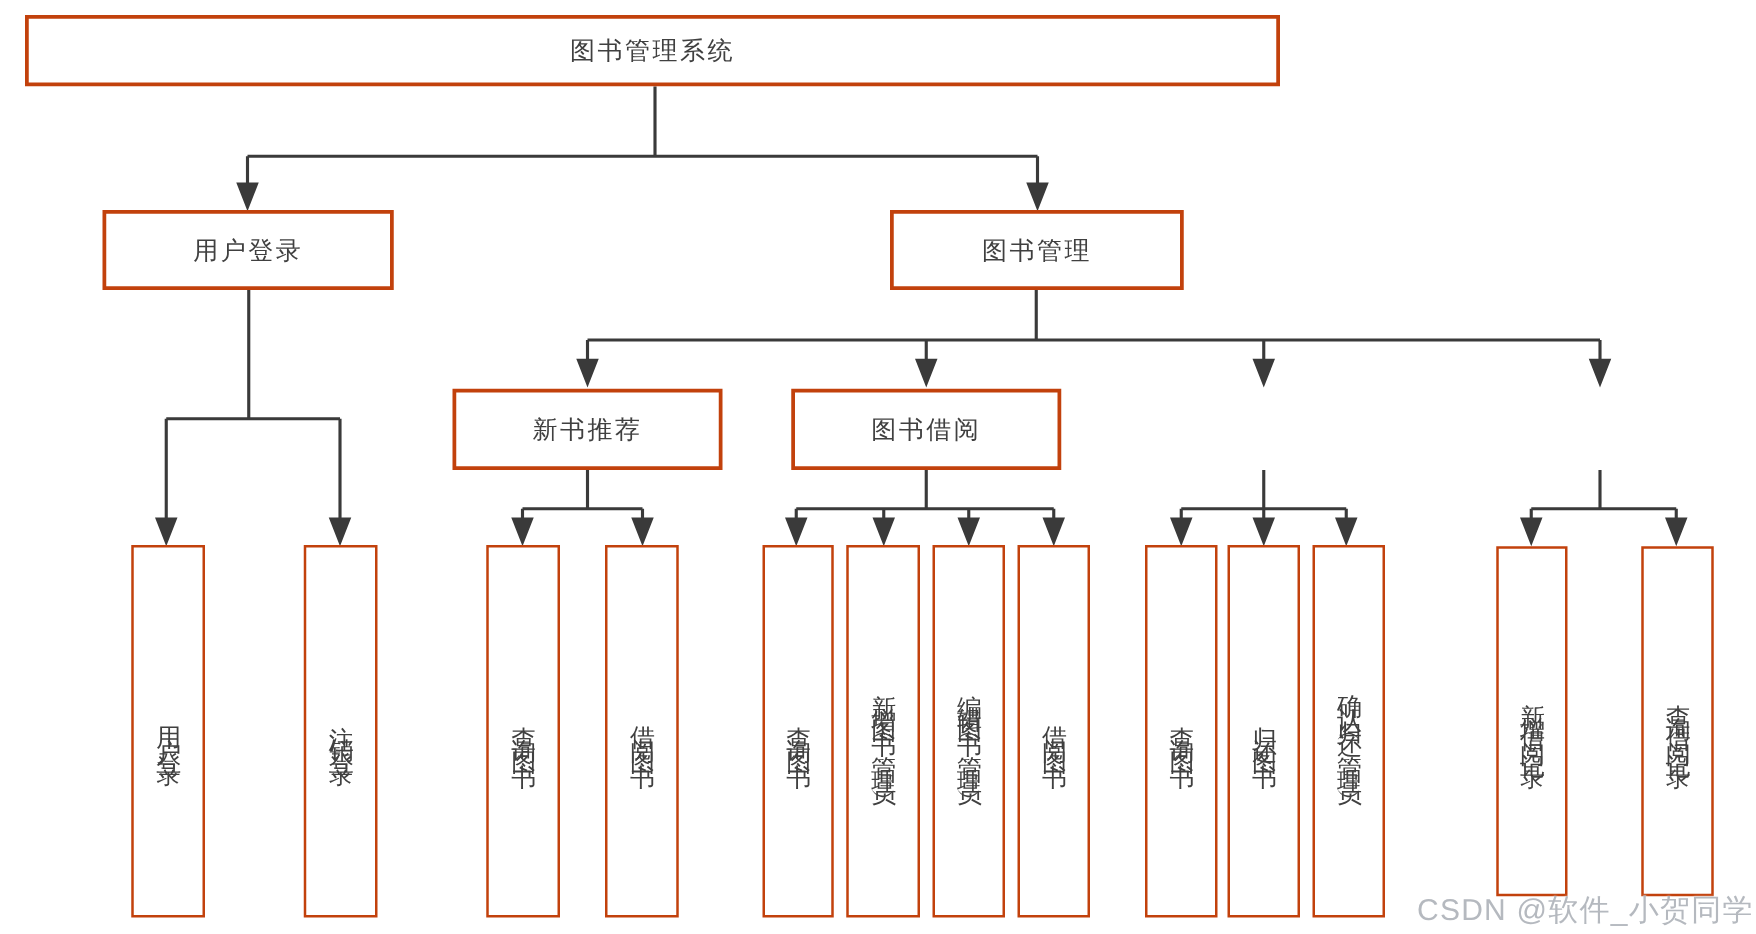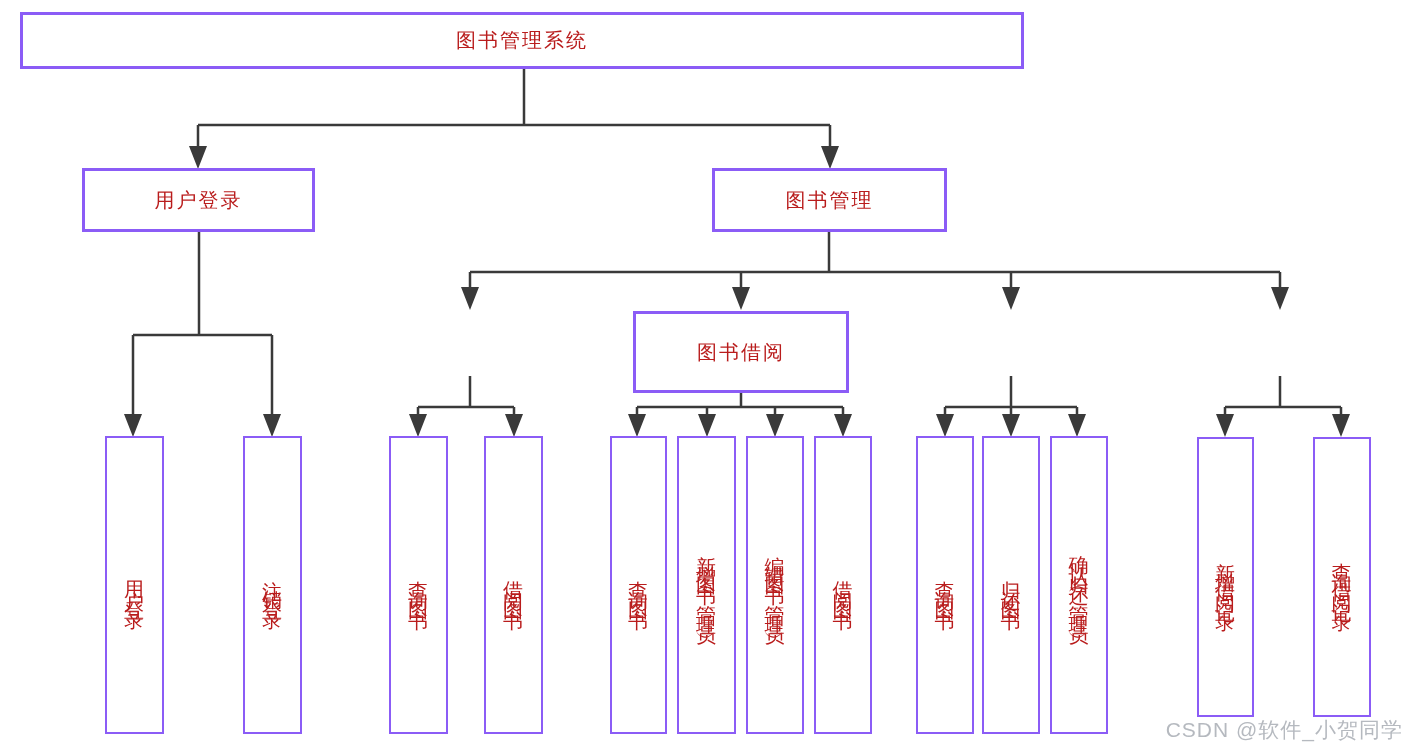--- a/index.html
+++ b/index.html
@@ -5,32 +5,32 @@
   html,body{margin:0;padding:0;background:#ffffff;}
   .canvas{
     position:relative;width:1405px;height:747px;background:#ffffff;
     font-family:"Liberation Sans",sans-serif;overflow:hidden;
   }
   .connectors{position:absolute;left:0;top:0;z-index:1;}
   .lines{fill:none;stroke:#3a3a3a;stroke-width:2.5;}
   .arrowheads{fill:#3a3a3a;stroke:none;}
   .box{
     position:absolute;z-index:2;box-sizing:border-box;background:#ffffff;
-    border:3px solid #8b5cf6;display:flex;align-items:center;justify-content:center;
-    color:#b91c1c;font-size:20px;letter-spacing:2px;white-space:nowrap;
+    border:3px solid #c2410c;display:flex;align-items:center;justify-content:center;
+    color:#404040;font-size:20px;letter-spacing:2px;white-space:nowrap;
   }
   .box.v{
     border-width:2px;
     writing-mode:vertical-rl;text-orientation:mixed;
     letter-spacing:10px;line-height:1;white-space:normal;
     font-size:20px;
   }
   .watermark{
     position:absolute;right:2px;bottom:3px;z-index:3;
-    font-size:21px;letter-spacing:1px;white-space:nowrap;
+    font-size:24px;letter-spacing:1px;white-space:nowrap;
     color:rgba(177,181,188,0.95);
     text-shadow:0 0 2px rgba(255,255,255,0.9);
   }
 </style>
 </head>
 <body>
 
 <div class="canvas">
 
   <svg class="connectors" width="1405" height="747" viewBox="0 0 1405 747">
@@ -53,21 +53,22 @@
       M936 414L954 414L945 437Z M1002 414L1020 414L1011 437Z
       M1068 414L1086 414L1077 437Z
       M1216 414L1234 414L1225 437Z M1332 414L1350 414L1341 437Z"></path>
   </svg>
 
   <div class="box h" style="left:20px;top:12px;width:1004px;height:57px">图书管理系统</div>
 
   <div class="box h" style="left:82px;top:168px;width:233px;height:64px">用户登录</div>
   <div class="box h" style="left:712px;top:168px;width:235px;height:64px">图书管理</div>
 
-  <div class="box h" style="left:633px;top:311px;width:216px;height:82px">图书借阅</div>
+  <div class="box h" style="left:362px;top:311px;width:216px;height:65px">新书推荐</div>
+  <div class="box h" style="left:633px;top:311px;width:216px;height:65px">图书借阅</div>
 
   <div class="box v" style="left:105px;top:436px;width:59px;height:298px">用户登录</div>
   <div class="box v" style="left:243px;top:436px;width:59px;height:298px">注销登录</div>
 
   <div class="box v" style="left:389px;top:436px;width:59px;height:298px">查询图书</div>
   <div class="box v" style="left:484px;top:436px;width:59px;height:298px">借阅图书</div>
 
   <div class="box v" style="left:610px;top:436px;width:57px;height:298px">查询图书</div>
   <div class="box v" style="left:677px;top:436px;width:59px;height:298px">新增图书（管理员）</div>
   <div class="box v" style="left:746px;top:436px;width:58px;height:298px">编辑图书（管理员）</div>

